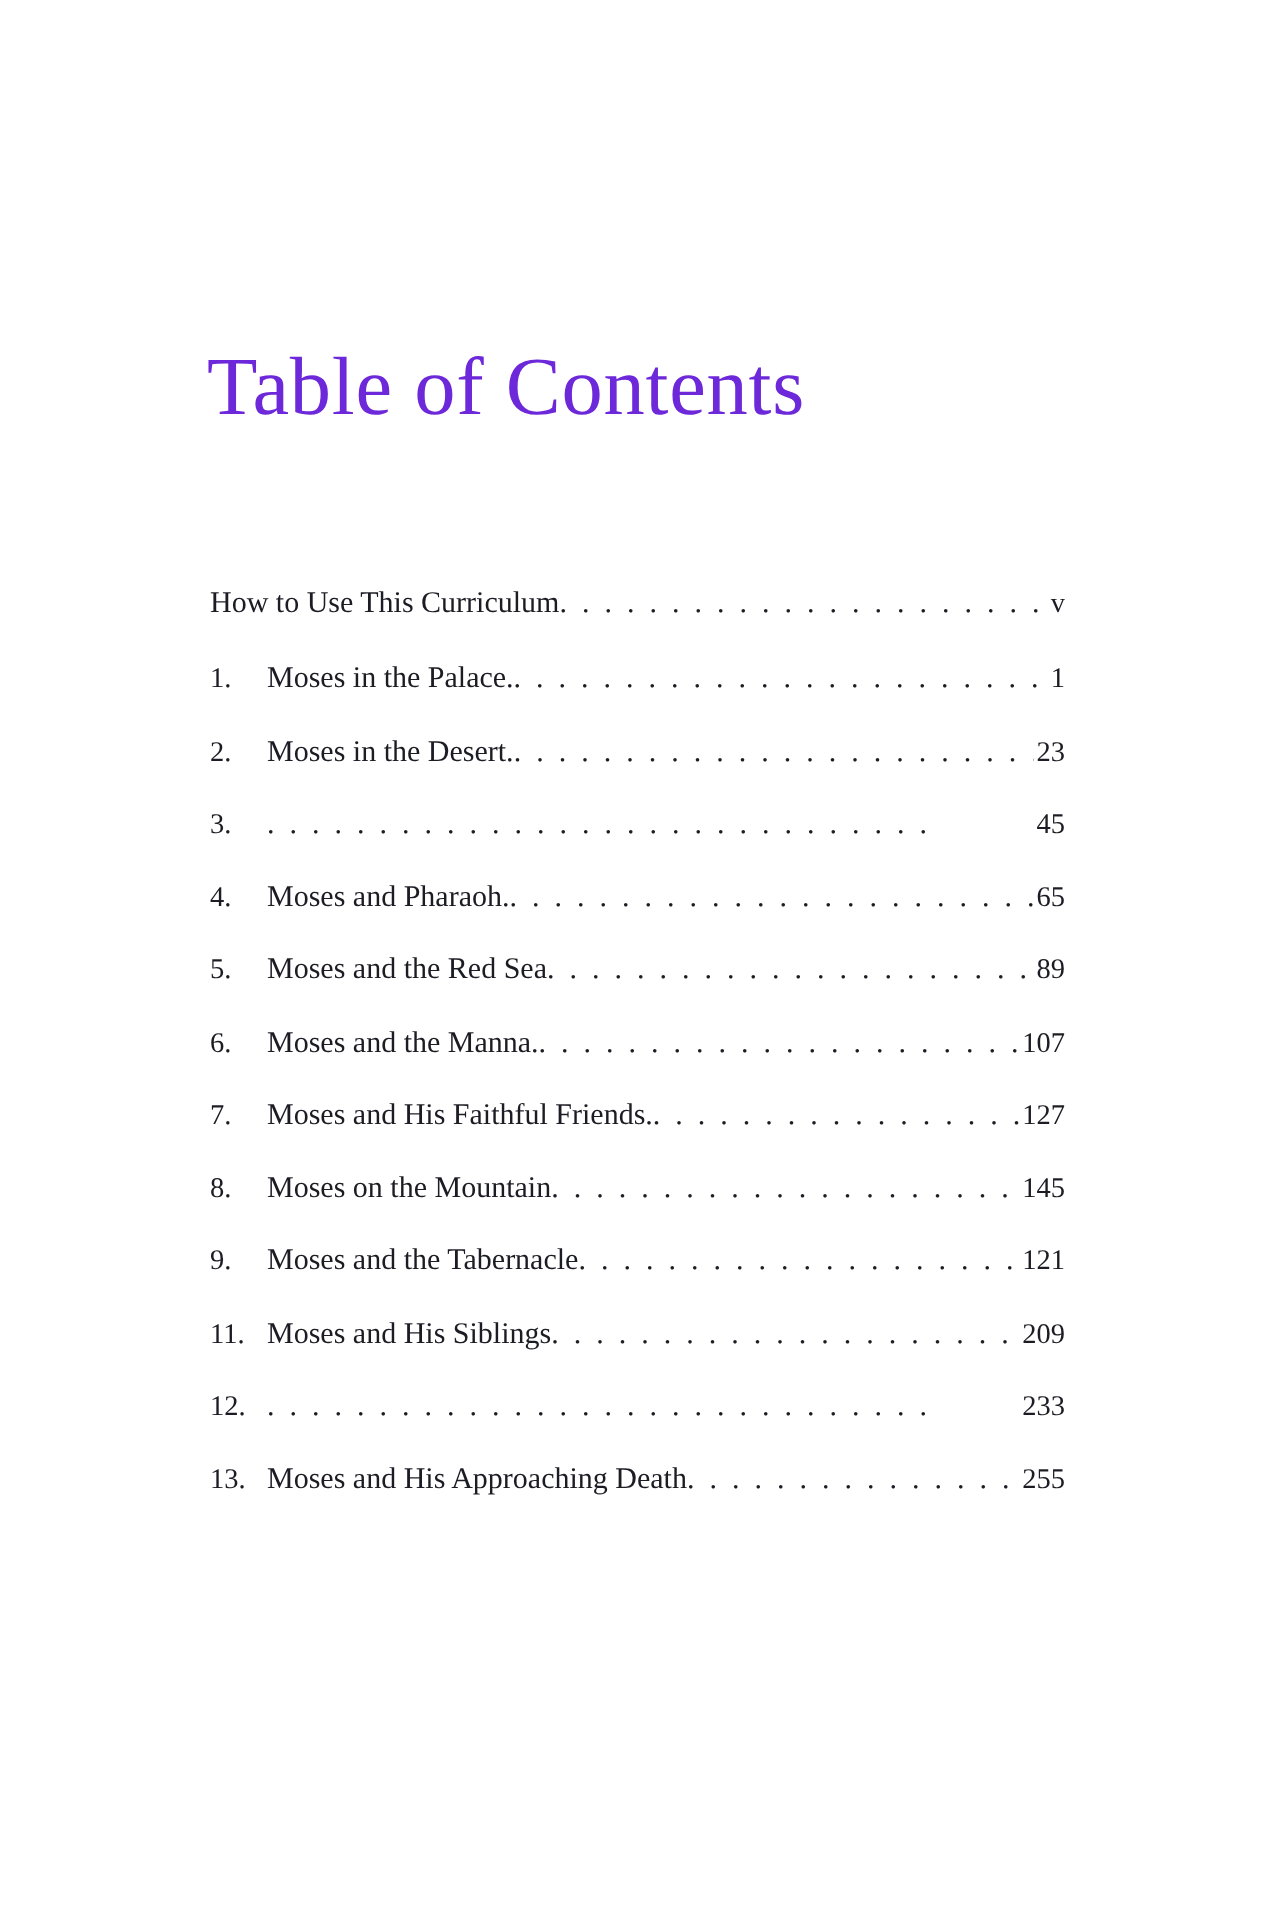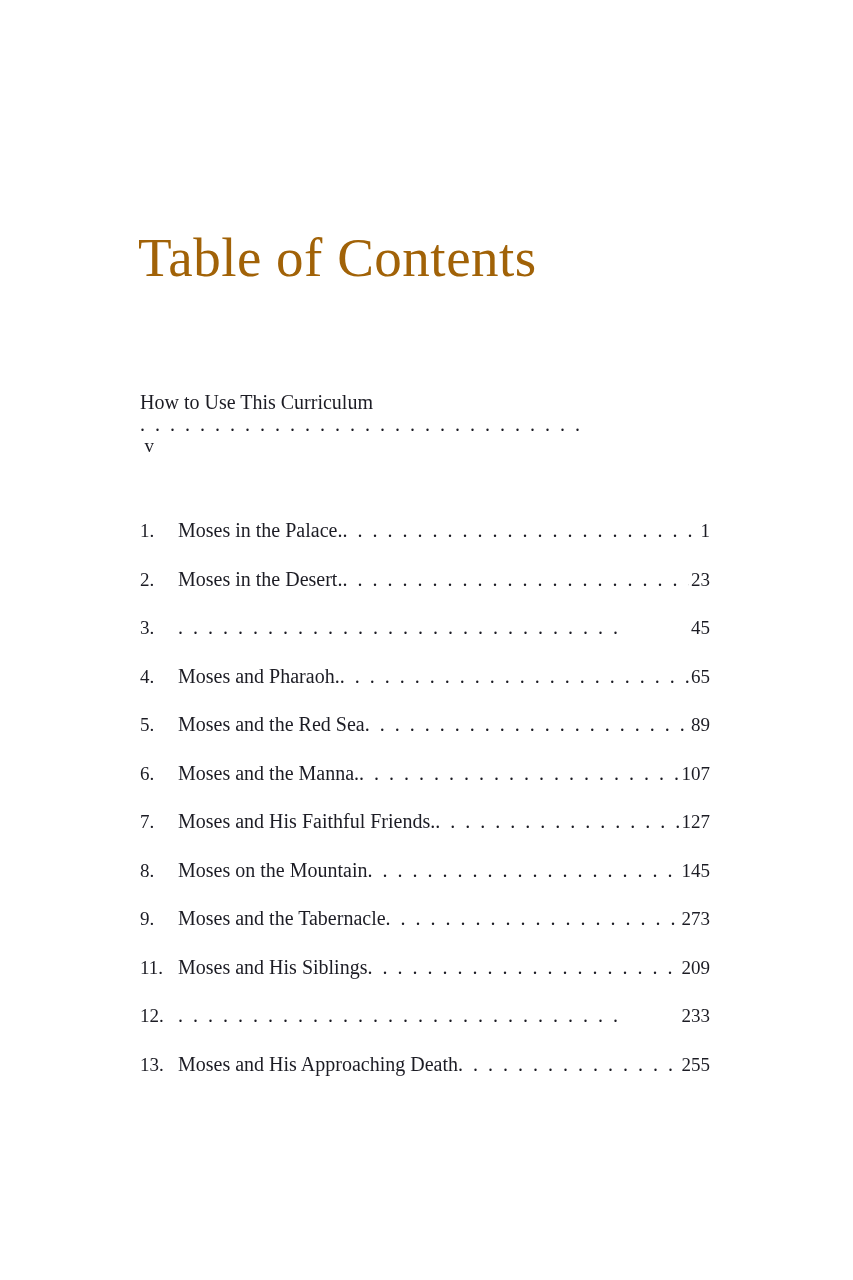--- a/index.html
+++ b/index.html
@@ -14,38 +14,38 @@
     color: #1c1c24;
     overflow: hidden;
   }
   .doc-title {
     position: absolute;
     top: 226px;
     left: 138px;
     font-size: 55px;
     font-weight: normal;
     letter-spacing: 0.5px;
-    color: #a16207;
+    color: #6d28d9;
     font-family: "Liberation Serif", serif;
   }
   .toc {
     position: absolute;
     top: 391px;
     left: 140px;
     right: 143px;
   }
   .toc-row {
     display: flex;
     align-items: baseline;
     font-size: 20px;
     line-height: 22px;
     margin-bottom: 25.5px;
     white-space: nowrap;
   }
-  .toc-row.front-matter { margin-bottom: 62px; flex-direction: column; }
+  .toc-row.front-matter { margin-bottom: 27px; }
   .entry-num {
     flex: 0 0 38px;
     font-size: 19px;
   }
   .entry-title { flex: 0 0 auto; }
   .leader {
     flex: 1 1 auto;
     overflow: hidden;
     min-width: 0;
     color: #1c1c24;
@@ -129,21 +129,21 @@
       <span class="entry-num">8.</span>
       <span class="entry-title">Moses on the Mountain</span>
       <span class="leader"></span>
       <span class="page-num">145</span>
     </div>
 
     <div class="toc-row">
       <span class="entry-num">9.</span>
       <span class="entry-title">Moses and the Tabernacle</span>
       <span class="leader"></span>
-      <span class="page-num">273</span>
+      <span class="page-num">121</span>
     </div>
 
 
     <div class="toc-row">
       <span class="entry-num">11.</span>
       <span class="entry-title">Moses and His Siblings</span>
       <span class="leader"></span>
       <span class="page-num">209</span>
     </div>
 

